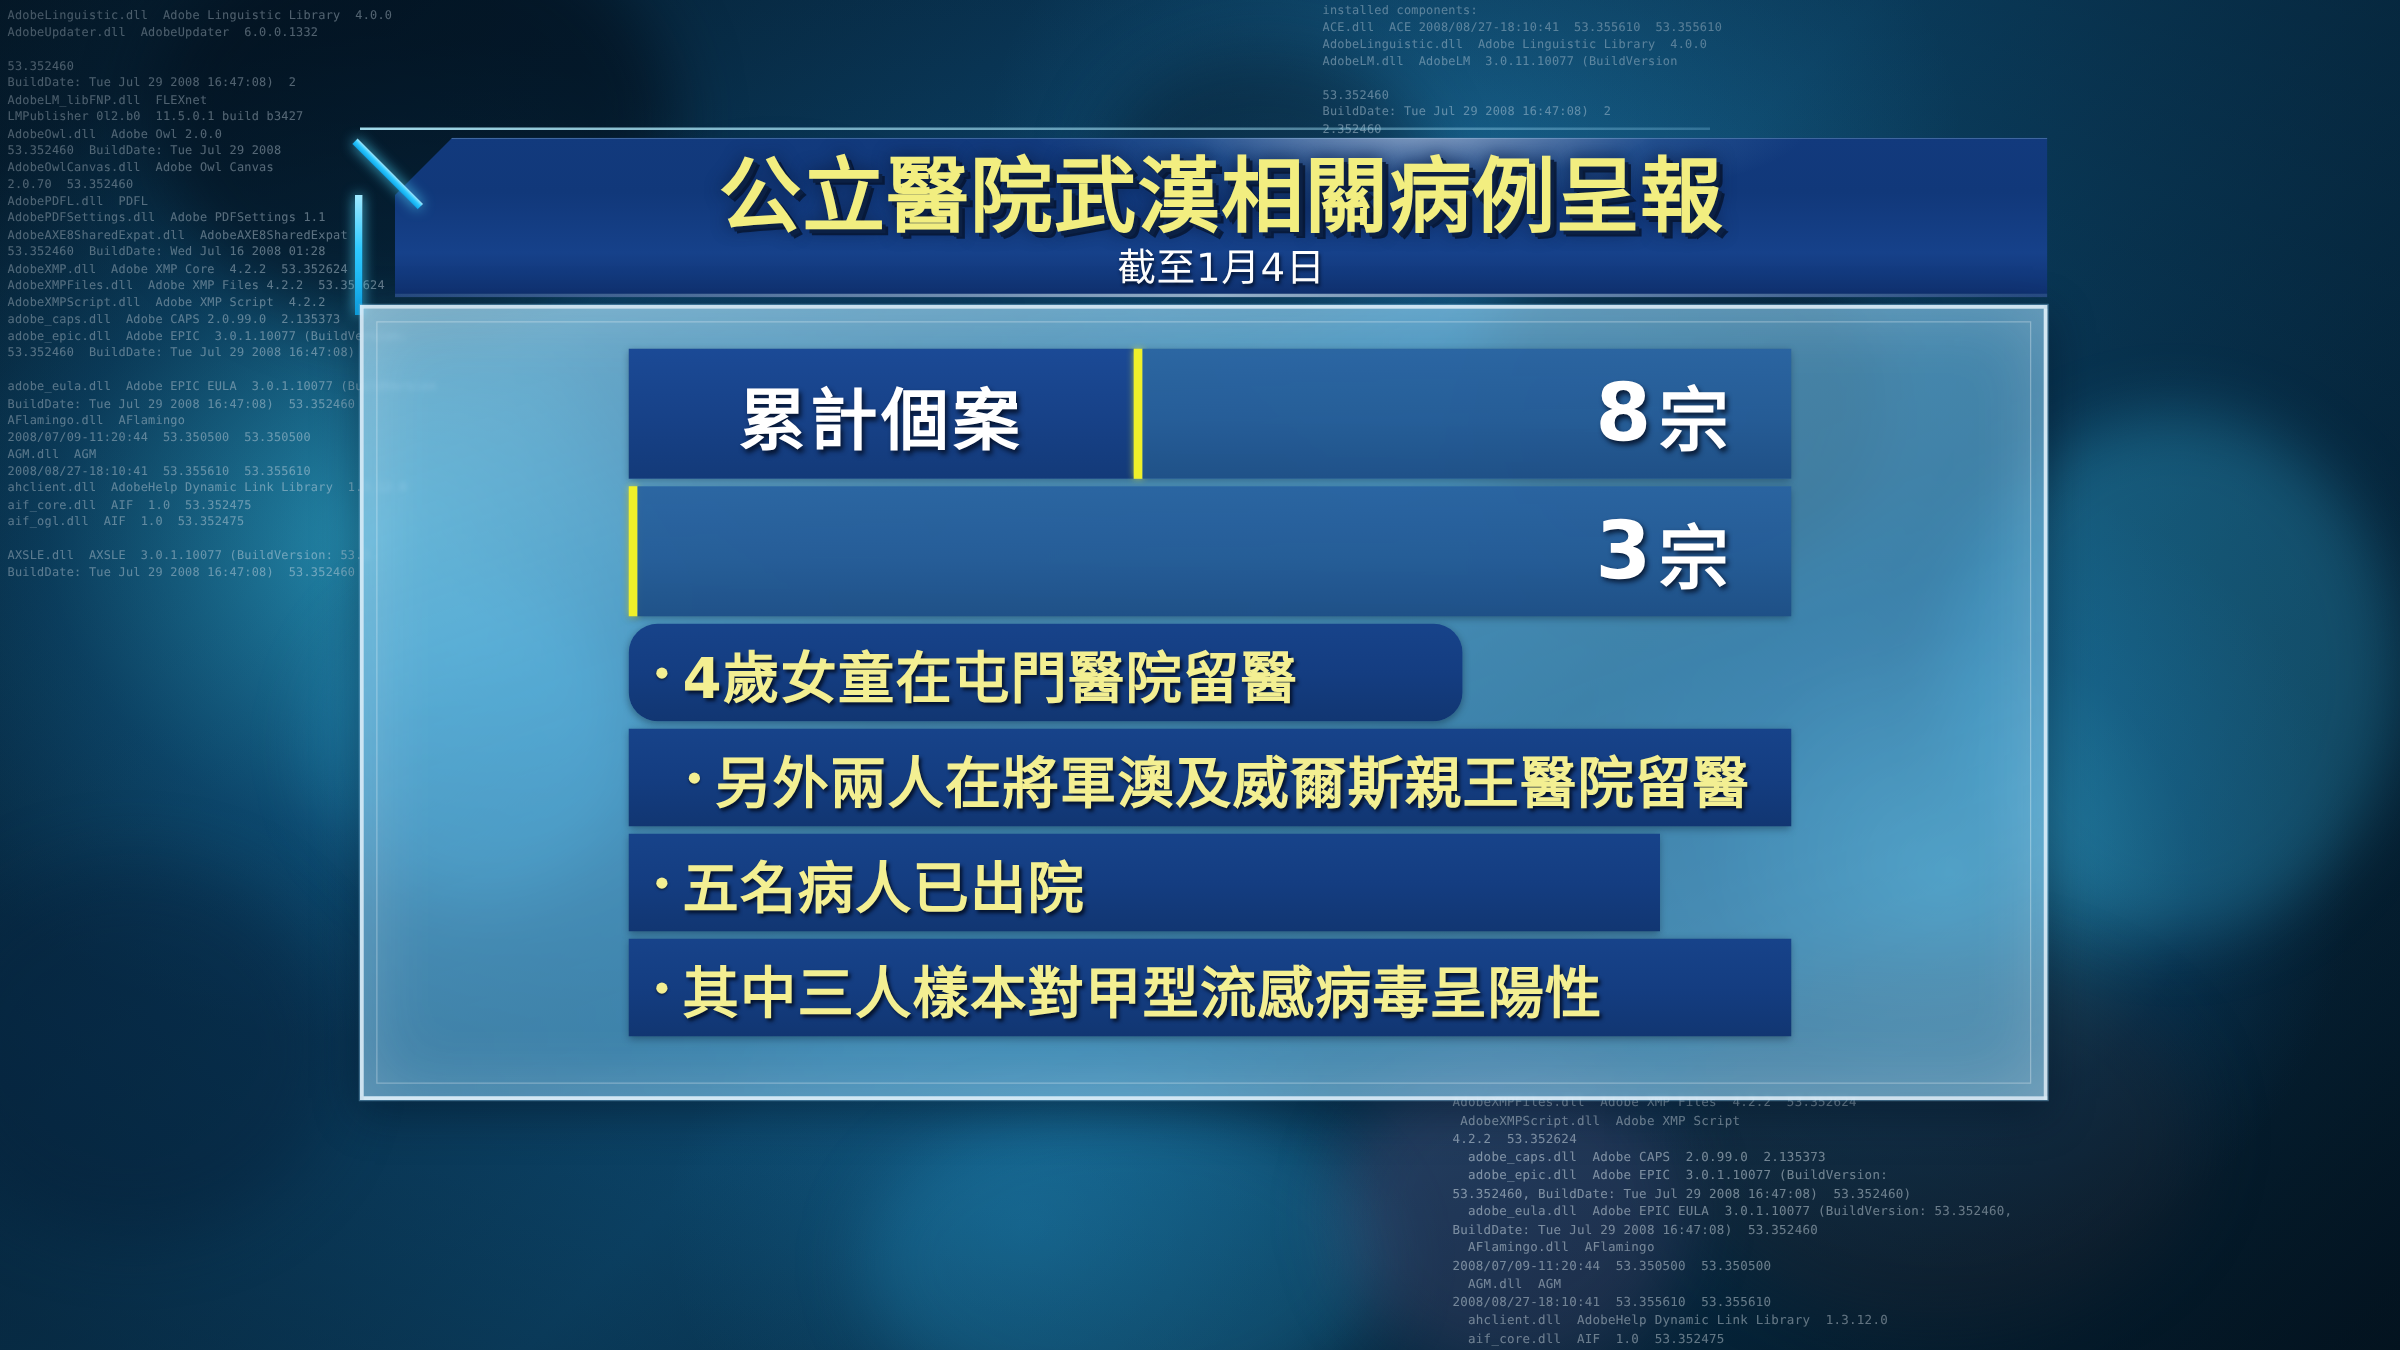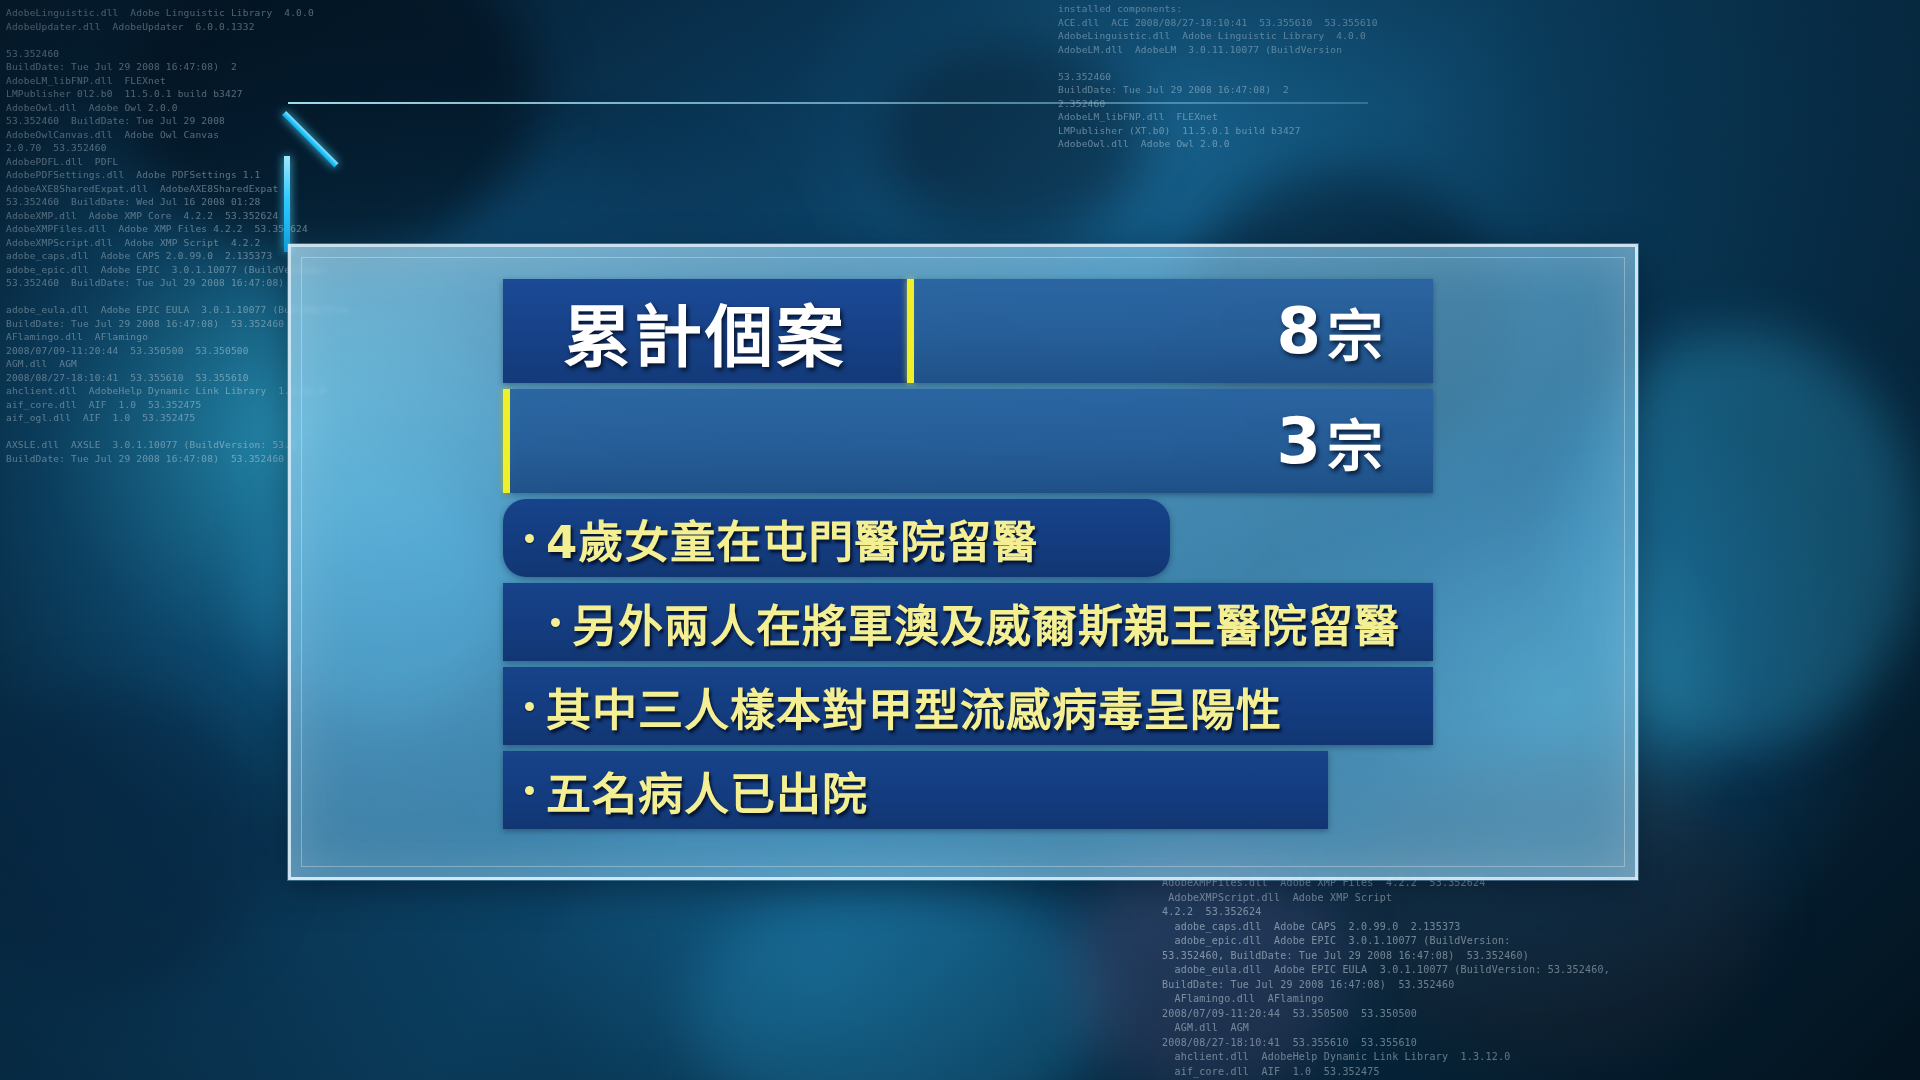--- a/index.html
+++ b/index.html
@@ -168,21 +168,21 @@
     align-items:stretch;
     margin-bottom:6px;
     box-shadow:0 2px 6px rgba(2,14,30,.35);
   }
   .stat-label{
     width:404px;
     background:linear-gradient(180deg,#1b4a96 0%,#174187 55%,#133a79 100%);
     display:flex; align-items:center; justify-content:center;
   }
   .stat-label span{
-    font-size:68px; font-weight:bold; color:#ffffff;
+    font-size:54px; font-weight:bold; color:#ffffff;
     letter-spacing:3px;
     text-shadow:2px 3px 4px rgba(2,12,32,.85);
   }
   .divider{
     width:7px;
     background:#eff02a;
     box-shadow:0 0 6px rgba(240,242,60,.65);
   }
   .stat-value{
     flex:1;
@@ -302,20 +302,24 @@
   AGM.dll  AGM
 2008/08/27-18:10:41  53.355610  53.355610
   ahclient.dll  AdobeHelp Dynamic Link Library  1.3.12.0
   aif_core.dll  AIF  1.0  53.352475
   aif_ogl.dll  AIF  1.0  53.352475</div>
 
   <div class="vignette"></div>
 
   <div class="panel">
 
+    <div class="title-band">
+      <div class="headline">公立醫院武漢相關病例呈報</div>
+      <div class="subhead">截至1月4日</div>
+    </div>
     <div class="bevel">
       <div class="edge e-diag"></div>
       <div class="edge e-vert"></div>
       <div class="e-hair"></div>
     </div>
 
     <div class="body-panel">
 
       <div class="rows">
 
@@ -341,26 +345,26 @@
         <div class="bullet-row w1">
           <span class="dot"></span>
           <span class="btxt">4歲女童在屯門醫院留醫</span>
         </div>
 
         <div class="bullet-row w2">
           <span class="dot"></span>
           <span class="btxt">另外兩人在將軍澳及威爾斯親王醫院留醫</span>
         </div>
 
+        <div class="bullet-row w3">
+          <span class="dot"></span>
+          <span class="btxt">五名病人已出院</span>
+        </div>
+
         <div class="bullet-row w4">
           <span class="dot"></span>
           <span class="btxt">其中三人樣本對甲型流感病毒呈陽性</span>
-        </div>
-
-        <div class="bullet-row w3">
-          <span class="dot"></span>
-          <span class="btxt">五名病人已出院</span>
         </div>
 
       </div>
     </div>
   </div>
 </div>
 
 </body></html>

